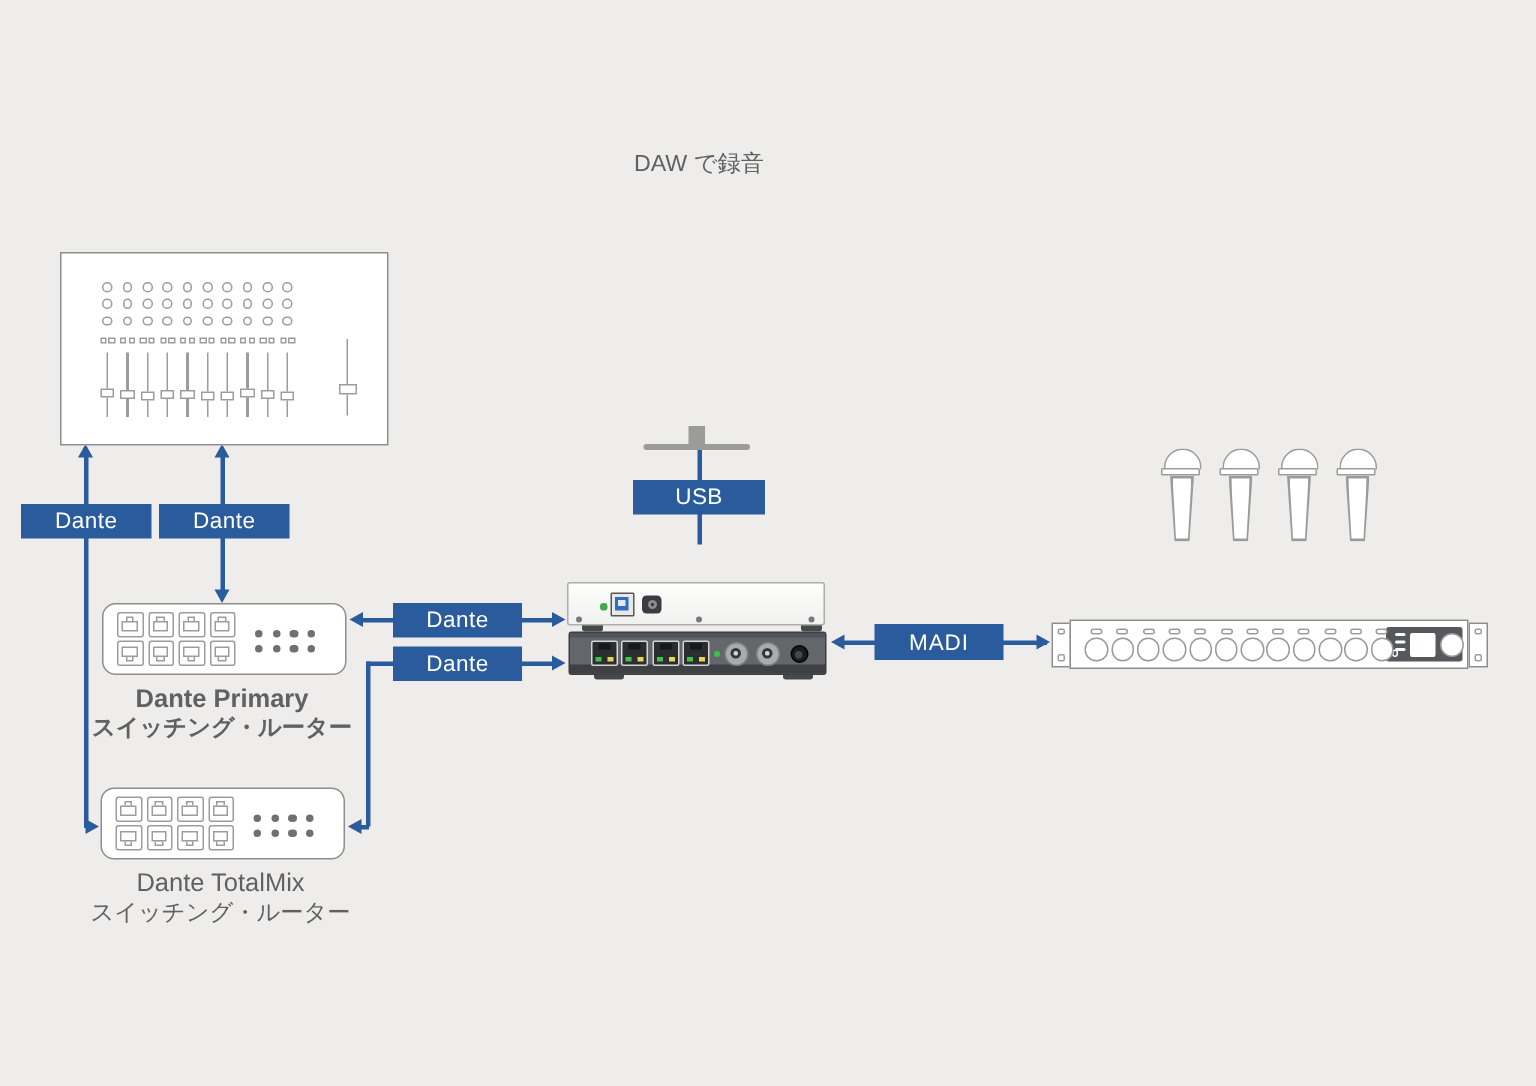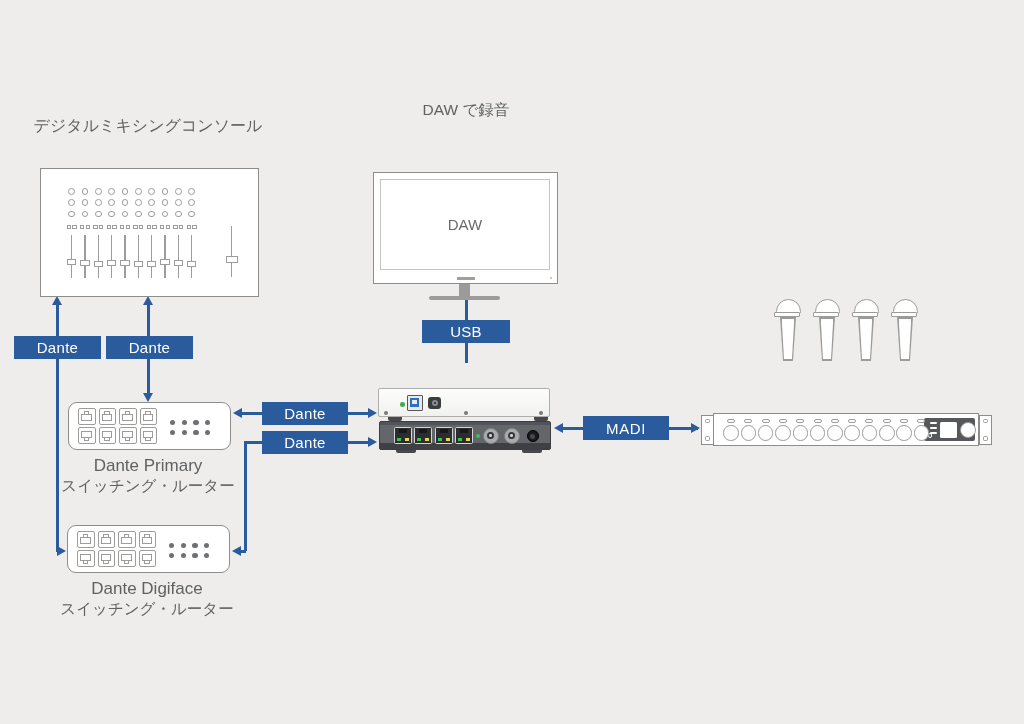--- a/index.html
+++ b/index.html
@@ -92,35 +92,34 @@
   .mic .bodyi { position:absolute; left:1.6px; top:1.6px; width:12.8px; height:40.8px; background:#fff;
                 clip-path:polygon(1% 0%,99% 0%,81% 100%,19% 100%); }
   .b { font-weight:bold; color:#4b4c4e; }
 </style>
 </head>
 <body>
 
 <div class="canvas">
 
   <div class="lbl t16" style="left:28px; top:116px; width:240px;">
-    <div>デジタルミキシングコンソール</div>
   </div>
 
   <div class="lbl t15" style="left:346px; top:101px; width:240px;">
     <div>DAW で録音</div>
   </div>
 
 
-  <div class="lbl" style="left:28px; top:455px; width:240px;">
+  <div class="lbl" style="left:28px; top:455px; width:240px;font-weight:bold;">
     <div class="devname1">Dante Primary</div>
     <div class="devname2">スイッチング・ルーター</div>
   </div>
 
   <div class="lbl" style="left:27px; top:578px; width:240px;">
-    <div class="devname1">Dante Digiface</div>
+    <div class="devname1">Dante TotalMix</div>
     <div class="devname2">スイッチング・ルーター</div>
   </div>
 
 
   <div class="lbl t16" style="left:728px; top:468px; width:240px;">
   </div>
 
   <div class="conn" style="left:55.5px; top:300px; width:3px; height:252px;"></div>
   <div class="conn" style="left:146.5px; top:300px; width:3px; height:96px;"></div>
   <div class="conn" style="left:239px; top:412px; width:133px; height:3px;"></div>
@@ -218,25 +217,20 @@
         <div class="knob" style="left:147.3px; top:41.6px;"></div>
         <div class="sq" style="left:145.7px; top:55.5px;"></div>
         <div class="sq" style="left:151.3px; top:55.5px;"></div>
         <div class="fline" style="left:150.1px; top:65.5px; height:43px;"></div>
         <div class="fhandle" style="left:146.1px; top:92px;"></div>
         <div class="fline" style="left:190.2px; top:57px; height:51px;"></div>
         <div class="fhandle" style="left:184.7px; top:86.5px; width:12px; height:7.5px;"></div>
       </div>
   </div>
 
-  <div class="monitor">
-    <div class="mon-screen">DAW</div>
-    <div class="mon-dash"></div>
-    <div class="mon-dot"></div>
-  </div>
   <div class="mon-neck"></div>
   <div class="mon-base"></div>
 
   <div class="dgf-foot" style="left:388px; top:414px; width:14px; height:7px;"></div>
   <div class="dgf-foot" style="left:534px; top:414px; width:14px; height:7px;"></div>
   <div class="dgf-foot" style="left:396px; top:447px; width:20px; height:6px;"></div>
   <div class="dgf-foot" style="left:522px; top:447px; width:20px; height:6px;"></div>
 
   <div class="dgf-top">
     <div class="abs" style="left:21px; top:13px; width:4.5px; height:4.5px; border-radius:50%; background:#3fae49;"></div>

